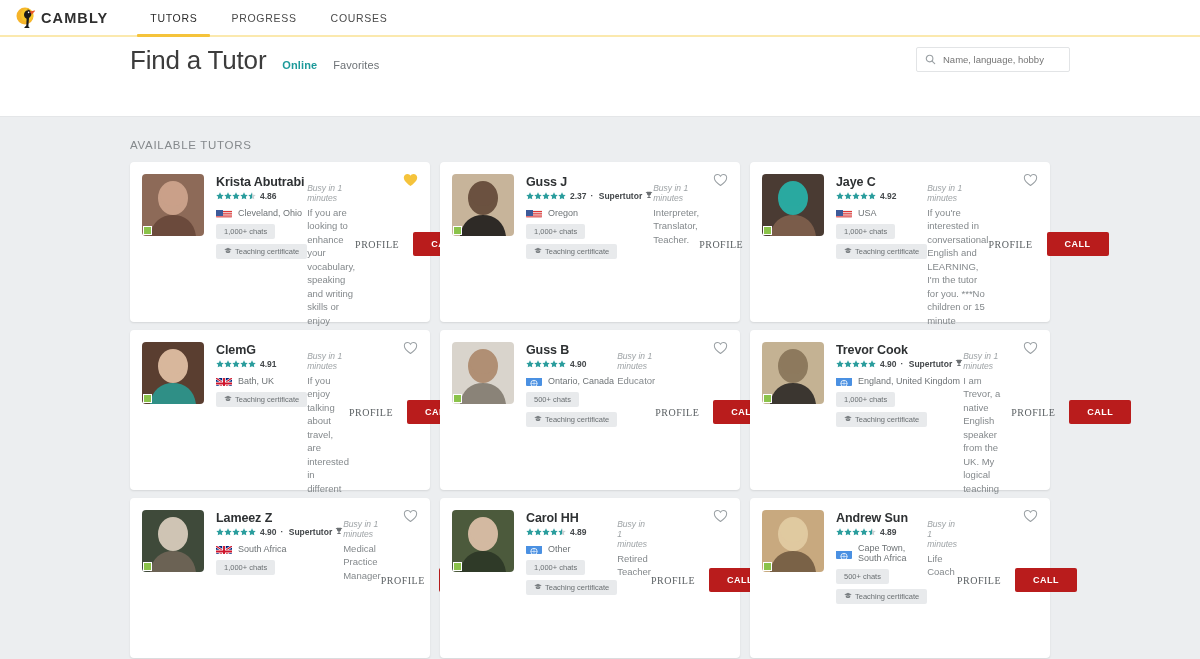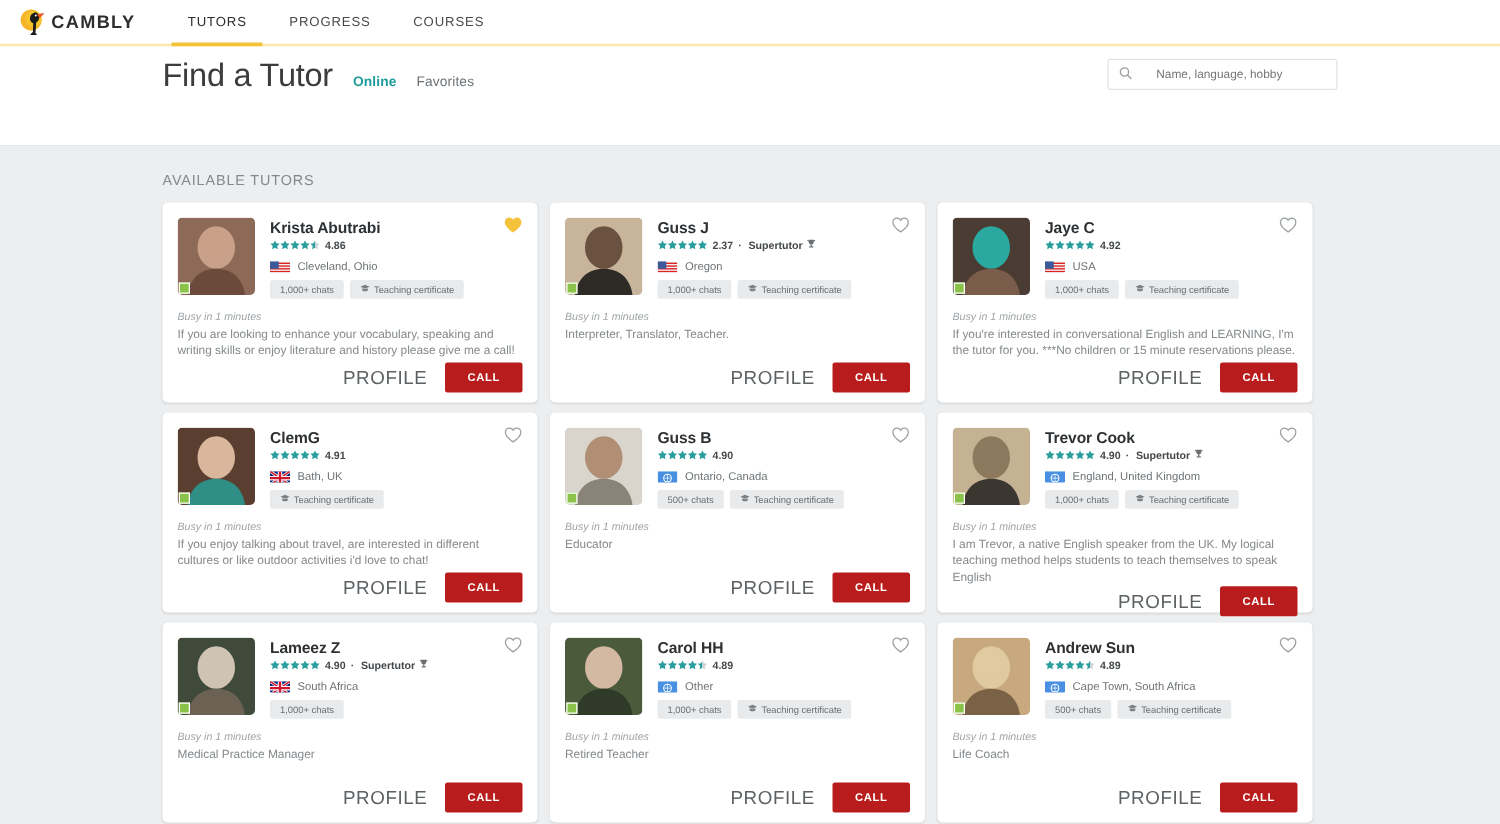--- a/index.html
+++ b/index.html
@@ -59,23 +59,23 @@
   .filter-chip {
     font-size: 10px; color: #6d7276; padding: 5px 16px;
     border: 1px solid #e6e8ea; border-right: none; background: #fff;
     cursor: pointer; white-space: nowrap;
   }
   .filter-chip:first-child { border-radius: 2px 0 0 2px; }
   .filter-chip:last-child { border-right: 1px solid #e6e8ea; border-radius: 0 2px 2px 0; }
 
   .search-box {
     position: absolute; right: 0; top: 2px;
-    width: 184px; height: 25px;
+    width: 154px; height: 25px;
     border: 1px solid #e2e4e6; border-radius: 2px; background: #fff;
-    display: flex; align-items: center; padding: 0 8px; gap: 19px;
+    display: flex; align-items: center; padding: 0 8px; gap: 7px;
   }
   .search-input {
     border: none; outline: none; font-size: 9.5px; color: #9aa0a4;
     font-family: "Liberation Sans", sans-serif; width: 100%; background: transparent;
   }
 
   
   .main { width: 940px; margin: 0 auto; padding-top: 22px; }
   .section-label {
     font-size: 11.5px; color: #85898c; letter-spacing: 0.7px; margin-bottom: 11px;
@@ -83,21 +83,21 @@
   .grid {
     display: grid; grid-template-columns: repeat(3, 300px);
     gap: 8px 10px;
   }
 
   
   .card {
     background: #ffffff; border-radius: 4px;
     box-shadow: 0 1px 2px rgba(0,0,0,0.10);
     padding: 12px 12px 8px 12px; height: 160px;
-    position: relative; display: flex; flex-direction: column;
+    position: relative; display: flex; 
   }
   .card-top { display: flex; gap: 12px; }
   .avatar-wrap { position: relative; width: 62px; height: 62px; flex-shrink: 0; }
   .avatar {
     width: 62px; height: 62px; border-radius: 4px; overflow: hidden;
     position: relative;
   }
   .status-dot {
     position: absolute; left: 1px; bottom: 1px;
     width: 9px; height: 9px; background: #8bc34a; border: 1.5px solid #fff;
@@ -127,23 +127,23 @@
   .heart { position: absolute; top: 11px; right: 12px; cursor: pointer; }
 
   .card-body { margin-top: 9px; flex: 1; }
   .busy { font-size: 8.5px; color: #9ea3a6; font-style: italic; margin-bottom: 3px; }
   .bio { font-size: 9.5px; color: #84898c; line-height: 1.42; }
 
   .card-actions {
     display: flex; align-items: center; justify-content: flex-end; gap: 14px;
   }
   .profile-btn {
-    font-size: 15px; color: #5c6164; letter-spacing: 0.5px;
+    font-size: 10px; color: #5c6164; letter-spacing: 0.5px;
     background: none; border: none; cursor: pointer;
-    font-family: Liberation Sans, sans-serif;
+    font-family: Liberation Serif, serif;
   }
   .call-btn {
     font-size: 9px; color: #ffffff; letter-spacing: 0.5px; font-weight: 700;
     background: #b91c1c; border: none; border-radius: 2px;
     padding: 7px 18px; cursor: pointer;
     font-family: "Liberation Sans", sans-serif;
   }
 </style>
 </head>
 <body>

